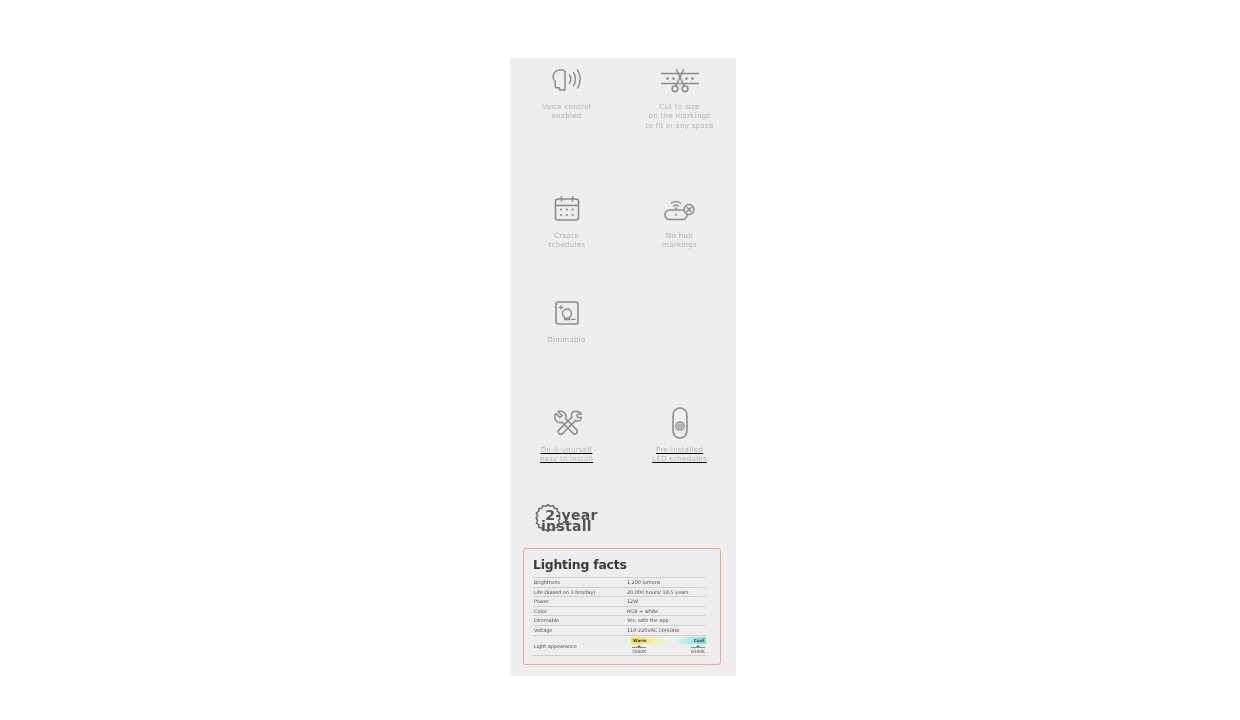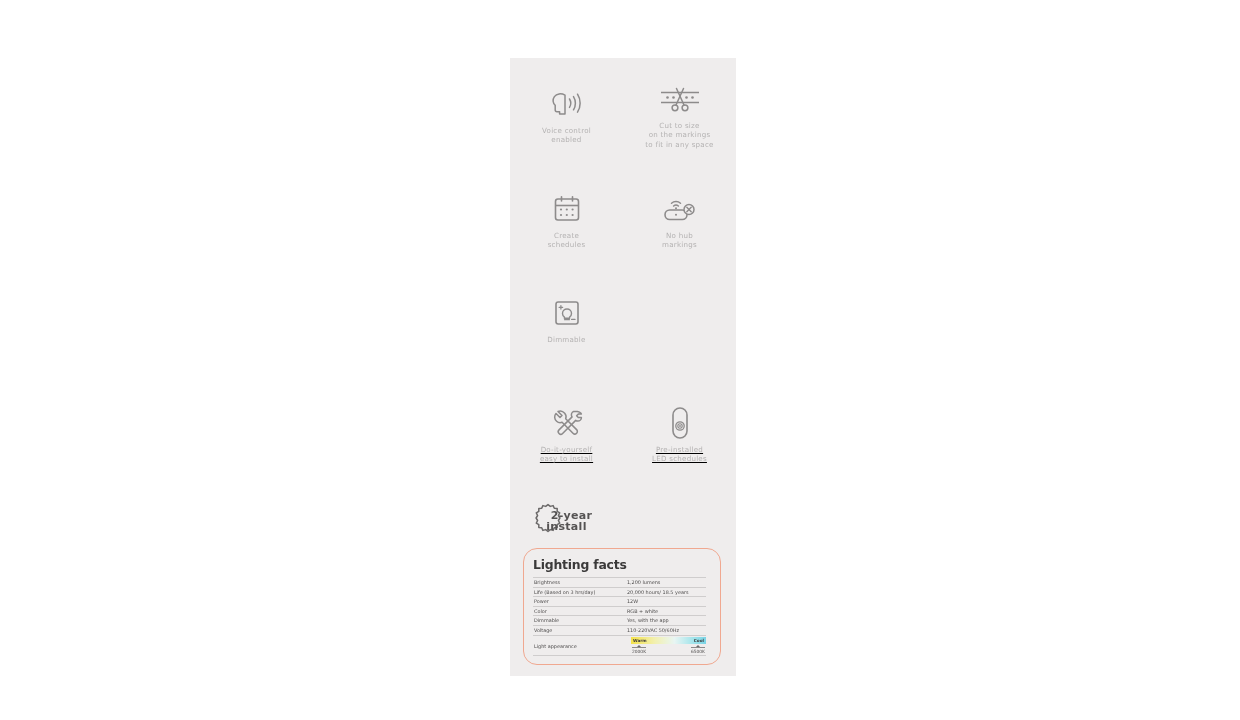--- a/index.html
+++ b/index.html
@@ -48,21 +48,21 @@
   .feature-label {
     font-size: 7.1px;
     line-height: 9.4px;
     color: #b4b2b2;
     letter-spacing: 0.25px;
     font-family: "DejaVu Sans", sans-serif;
     white-space: pre-line;
   }
 
   
-  .row-1 { position: absolute; top: 24px; align-items: center; }
+  .row-1 { position: absolute; top: 5px; }
   .row-2 { position: absolute; top: 134px; }
   .row-3 { position: absolute; top: 238px; }
   .row-4 { position: absolute; top: 348px; text-decoration: underline; }
   .row-5 { position: absolute; top: 443px; }
 
   
   .warranty {
     width: 113px;
     display: flex;
     align-items: center;
@@ -77,38 +77,38 @@
     align-items: center;
     justify-content: center;
   }
   .warranty-gear {
     position: absolute;
     left: 3px; top: 2px;
   }
   .warranty-text {
     position: relative;
     z-index: 2;
-    font-size: 11px;
+    font-size: 14px;
     line-height: 11px;
     font-weight: bold;
     color: #555353;
     letter-spacing: 0.3px;
     font-family: "DejaVu Sans", sans-serif;
     text-align: center;
   }
   .warranty-text .l1 { display: block; padding-left: 10px; }
   .warranty-text .l2 { display: block; }
 
   
   #facts {
     position: absolute;
     left: 13px; top: 490px;
     width: 198px; height: 117px;
     border: 1.4px solid #f0a890;
-    border-radius: 14px;
+    border-radius: 3px;
     background: #efeded;
     padding: 8px 14px 6px 9px;
   }
   #facts-title {
     font-size: 12.4px;
     font-weight: bold;
     color: #3b3a3a;
     letter-spacing: -0.2px;
     font-family: "DejaVu Sans", sans-serif;
     margin-bottom: 5px;

